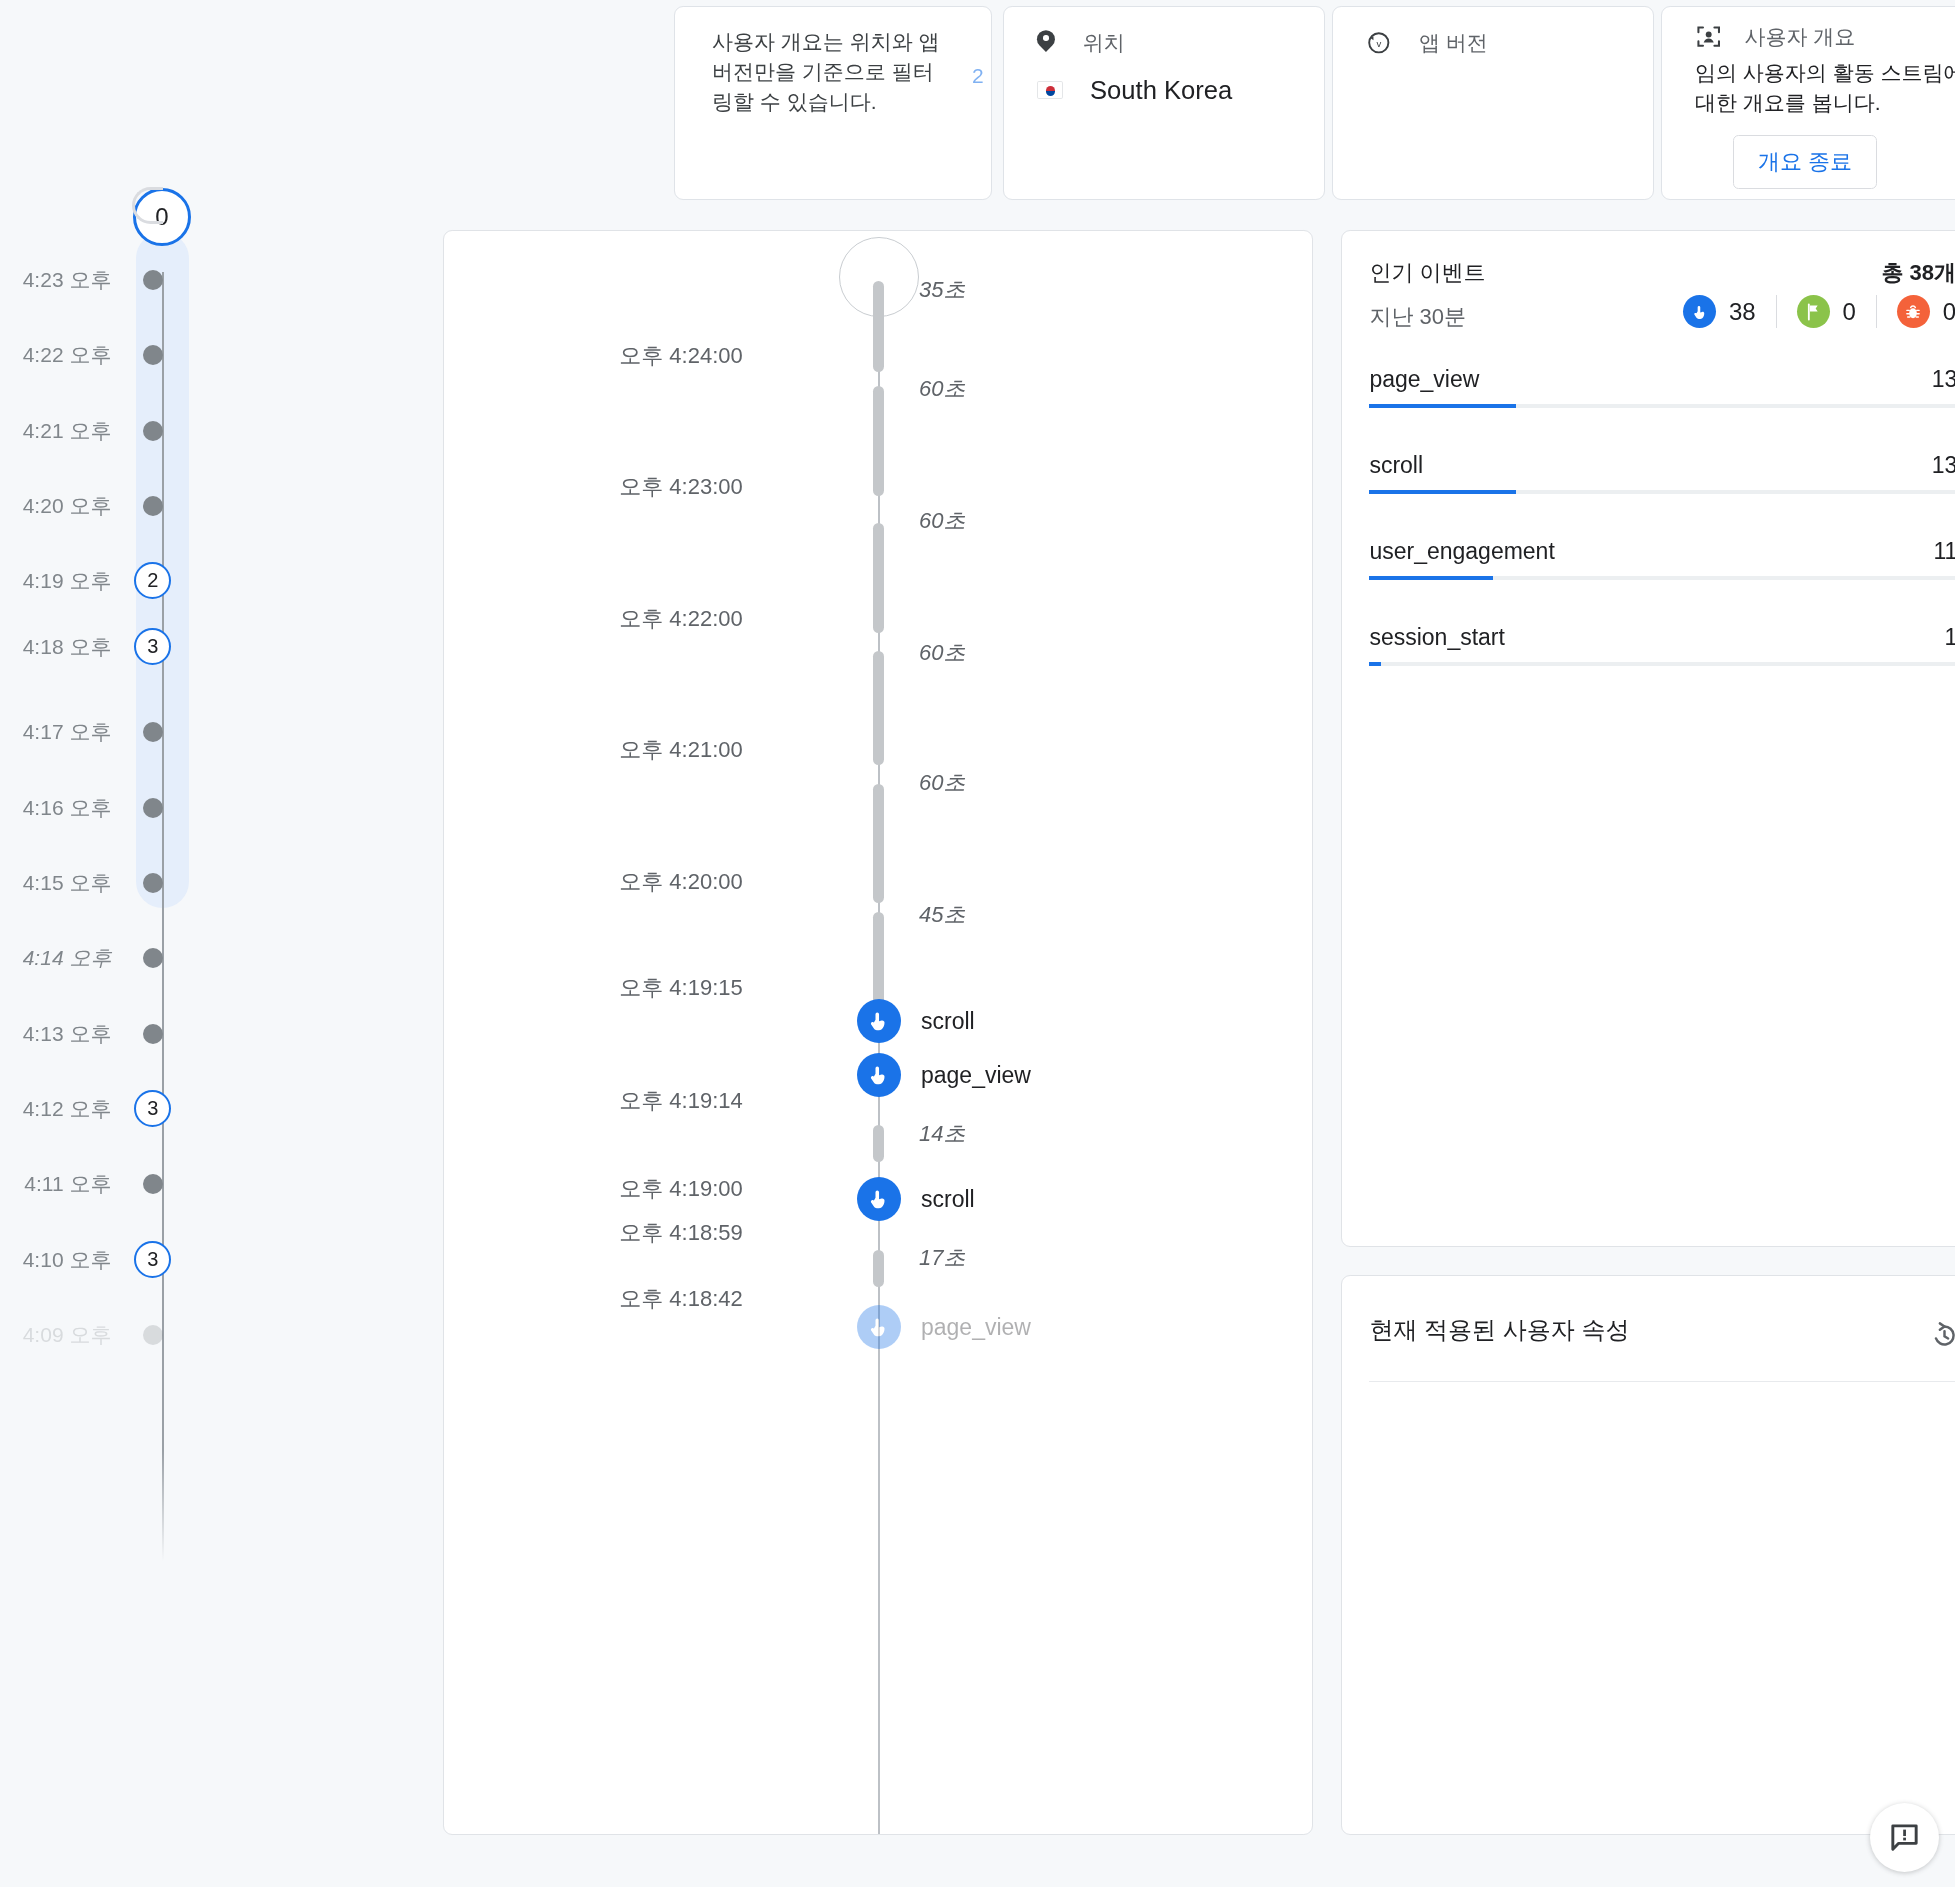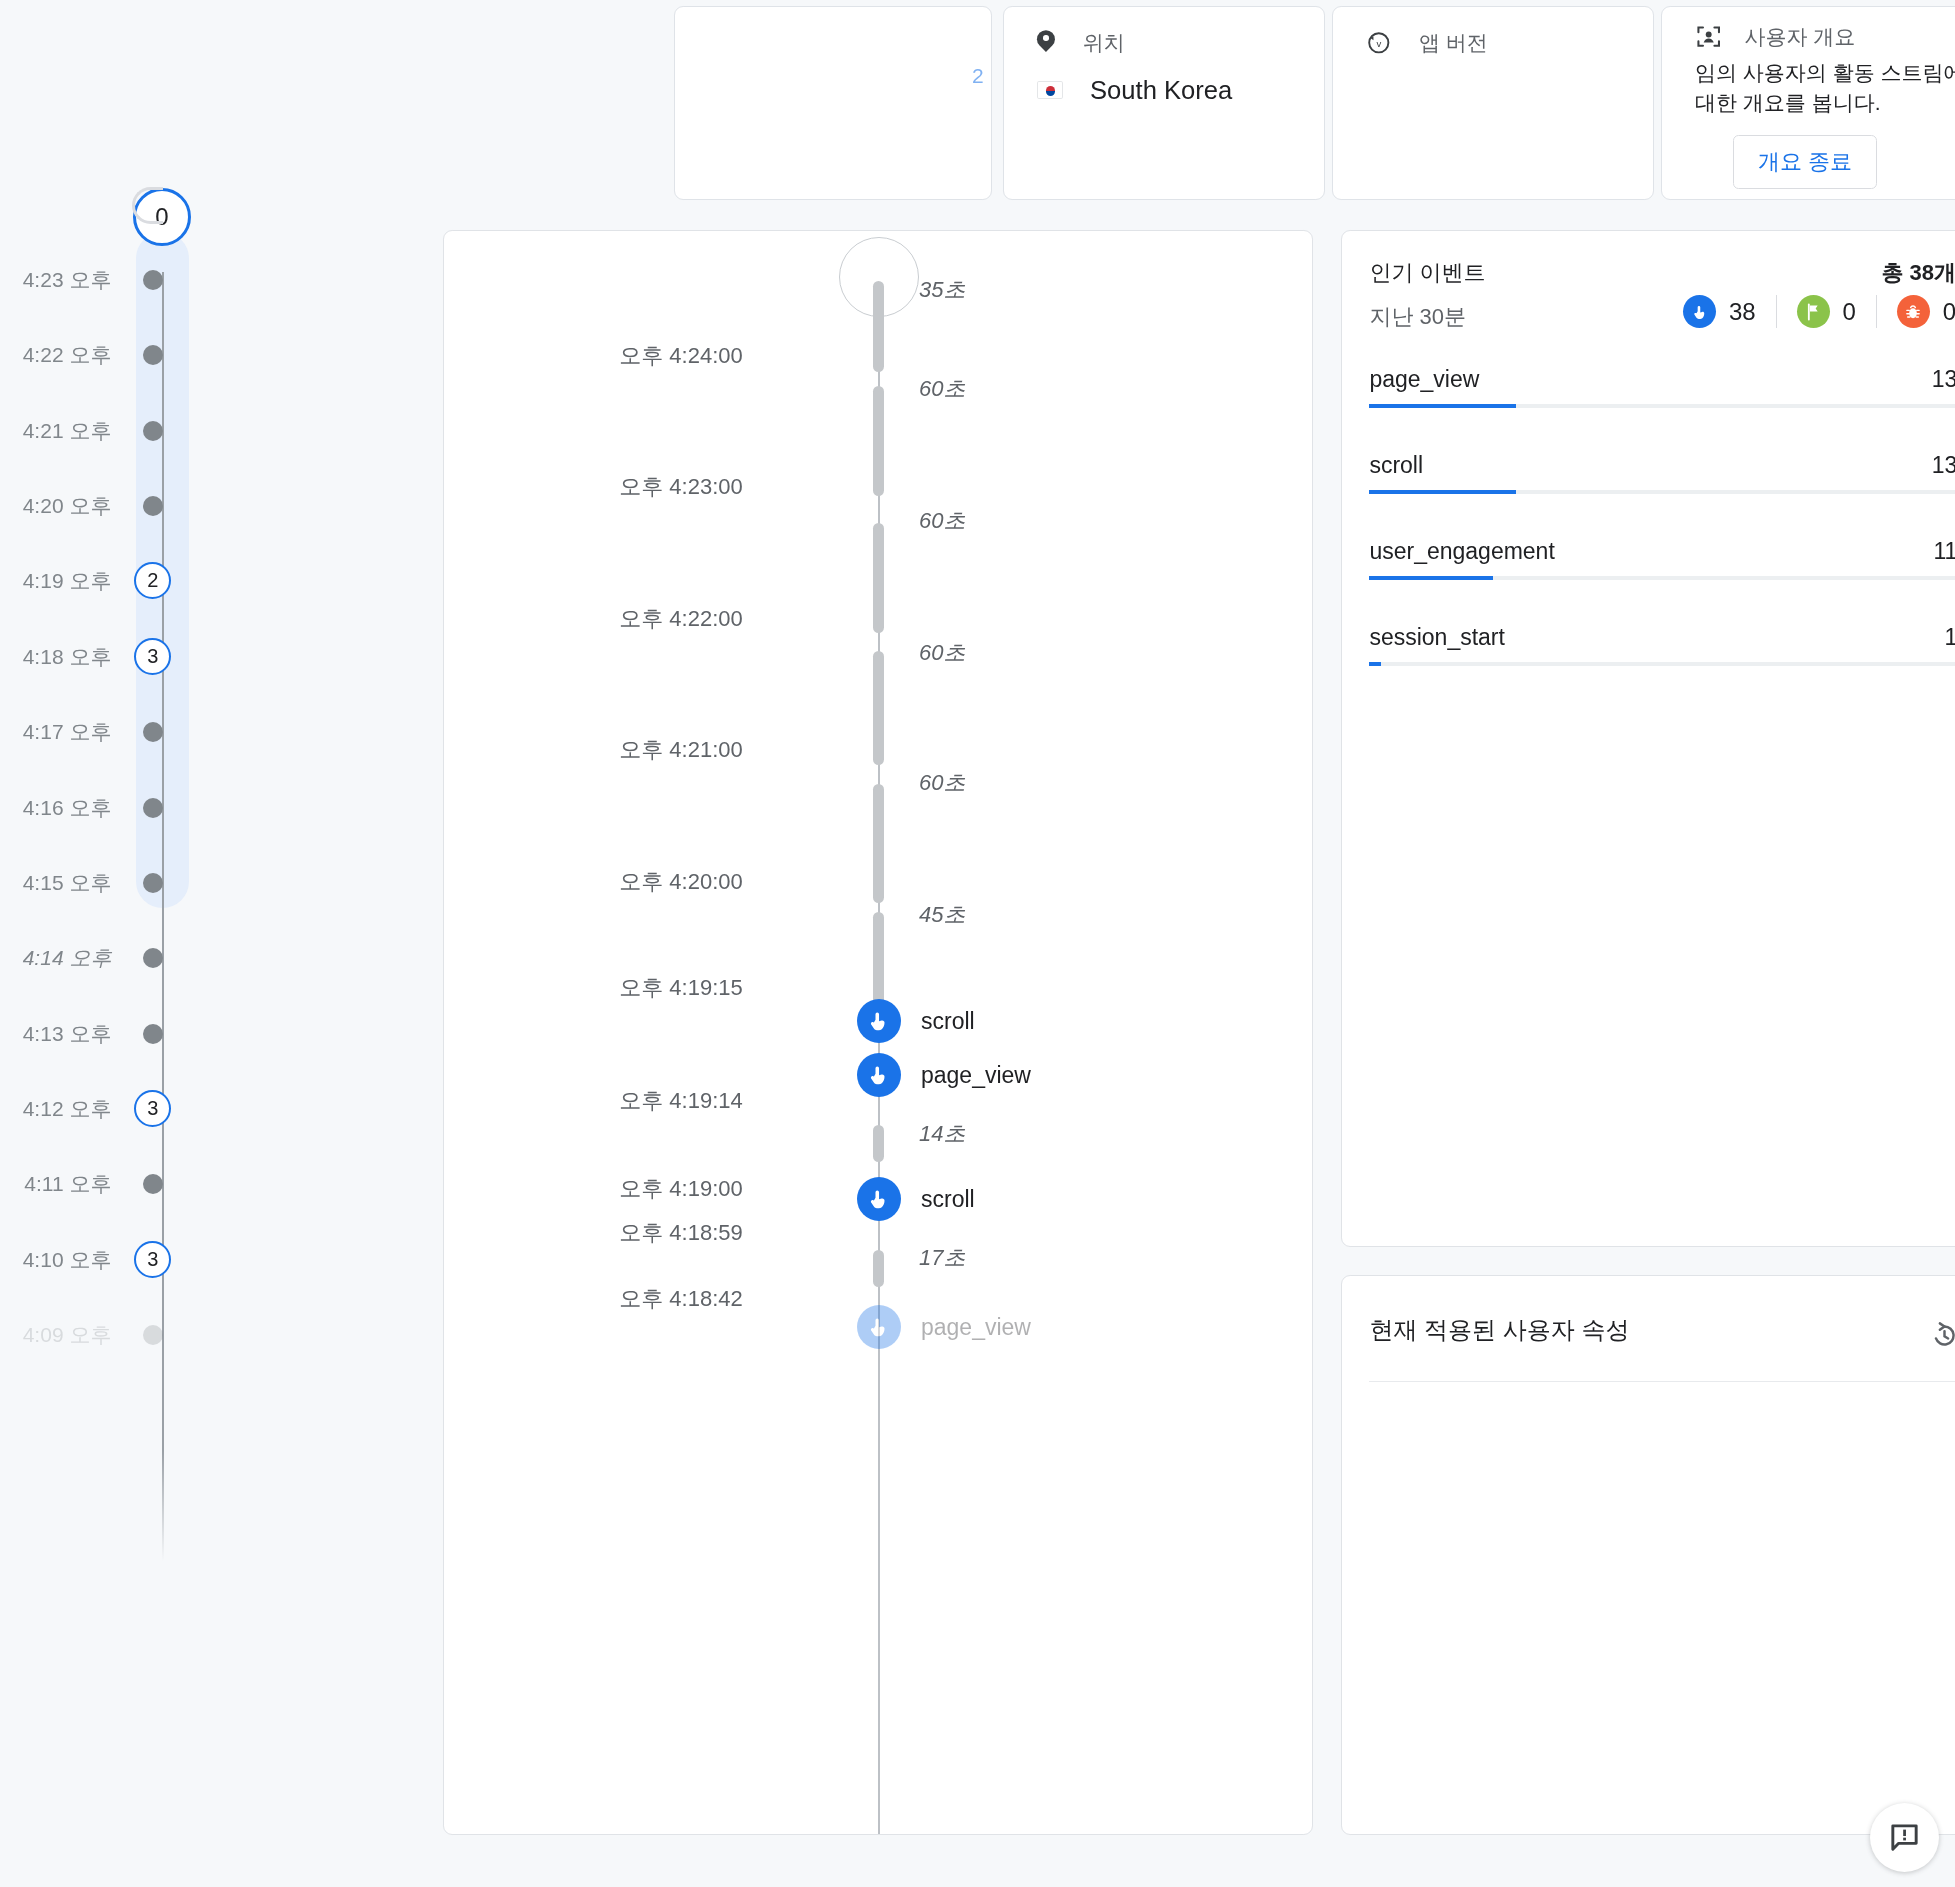--- a/index.html
+++ b/index.html
@@ -251,20 +251,21 @@
     display: flex; align-items: center; justify-content: center; cursor: pointer;
   }
 </style>
 </head>
 <body>
 
 <div id="root">
 
 
   <div class="card card-note">
+    <div class="note-text">사용자 개요는 위치와 앱 버전만을 기준으로 필터링할 수 있습니다.</div>
     <div class="note-link">2</div>
   </div>
 
   <div class="card card-location">
     <div class="chip-head">
       <span class="pin-dark"></span>
       <span class="lbl">위치</span>
     </div>
     <div class="chip-value">
       <span class="flag-kr"></span>
@@ -318,21 +319,21 @@
           <div class="dot"></div>
         </div>
         <div class="rail-row" style="top: 259px;">
           <div class="t">4:20 오후</div>
           <div class="dot"></div>
         </div>
         <div class="rail-row" style="top: 334px;">
           <div class="t">4:19 오후</div>
           <div class="ring">2</div>
         </div>
-        <div class="rail-row" style="top: 410px;">
+        <div class="rail-row" style="top: 400px;">
           <div class="t">4:18 오후</div>
           <div class="ring">3</div>
         </div>
         <div class="rail-row" style="top: 485px;">
           <div class="t">4:17 오후</div>
           <div class="dot"></div>
         </div>
         <div class="rail-row" style="top: 561px;">
           <div class="t">4:16 오후</div>
           <div class="dot"></div>

